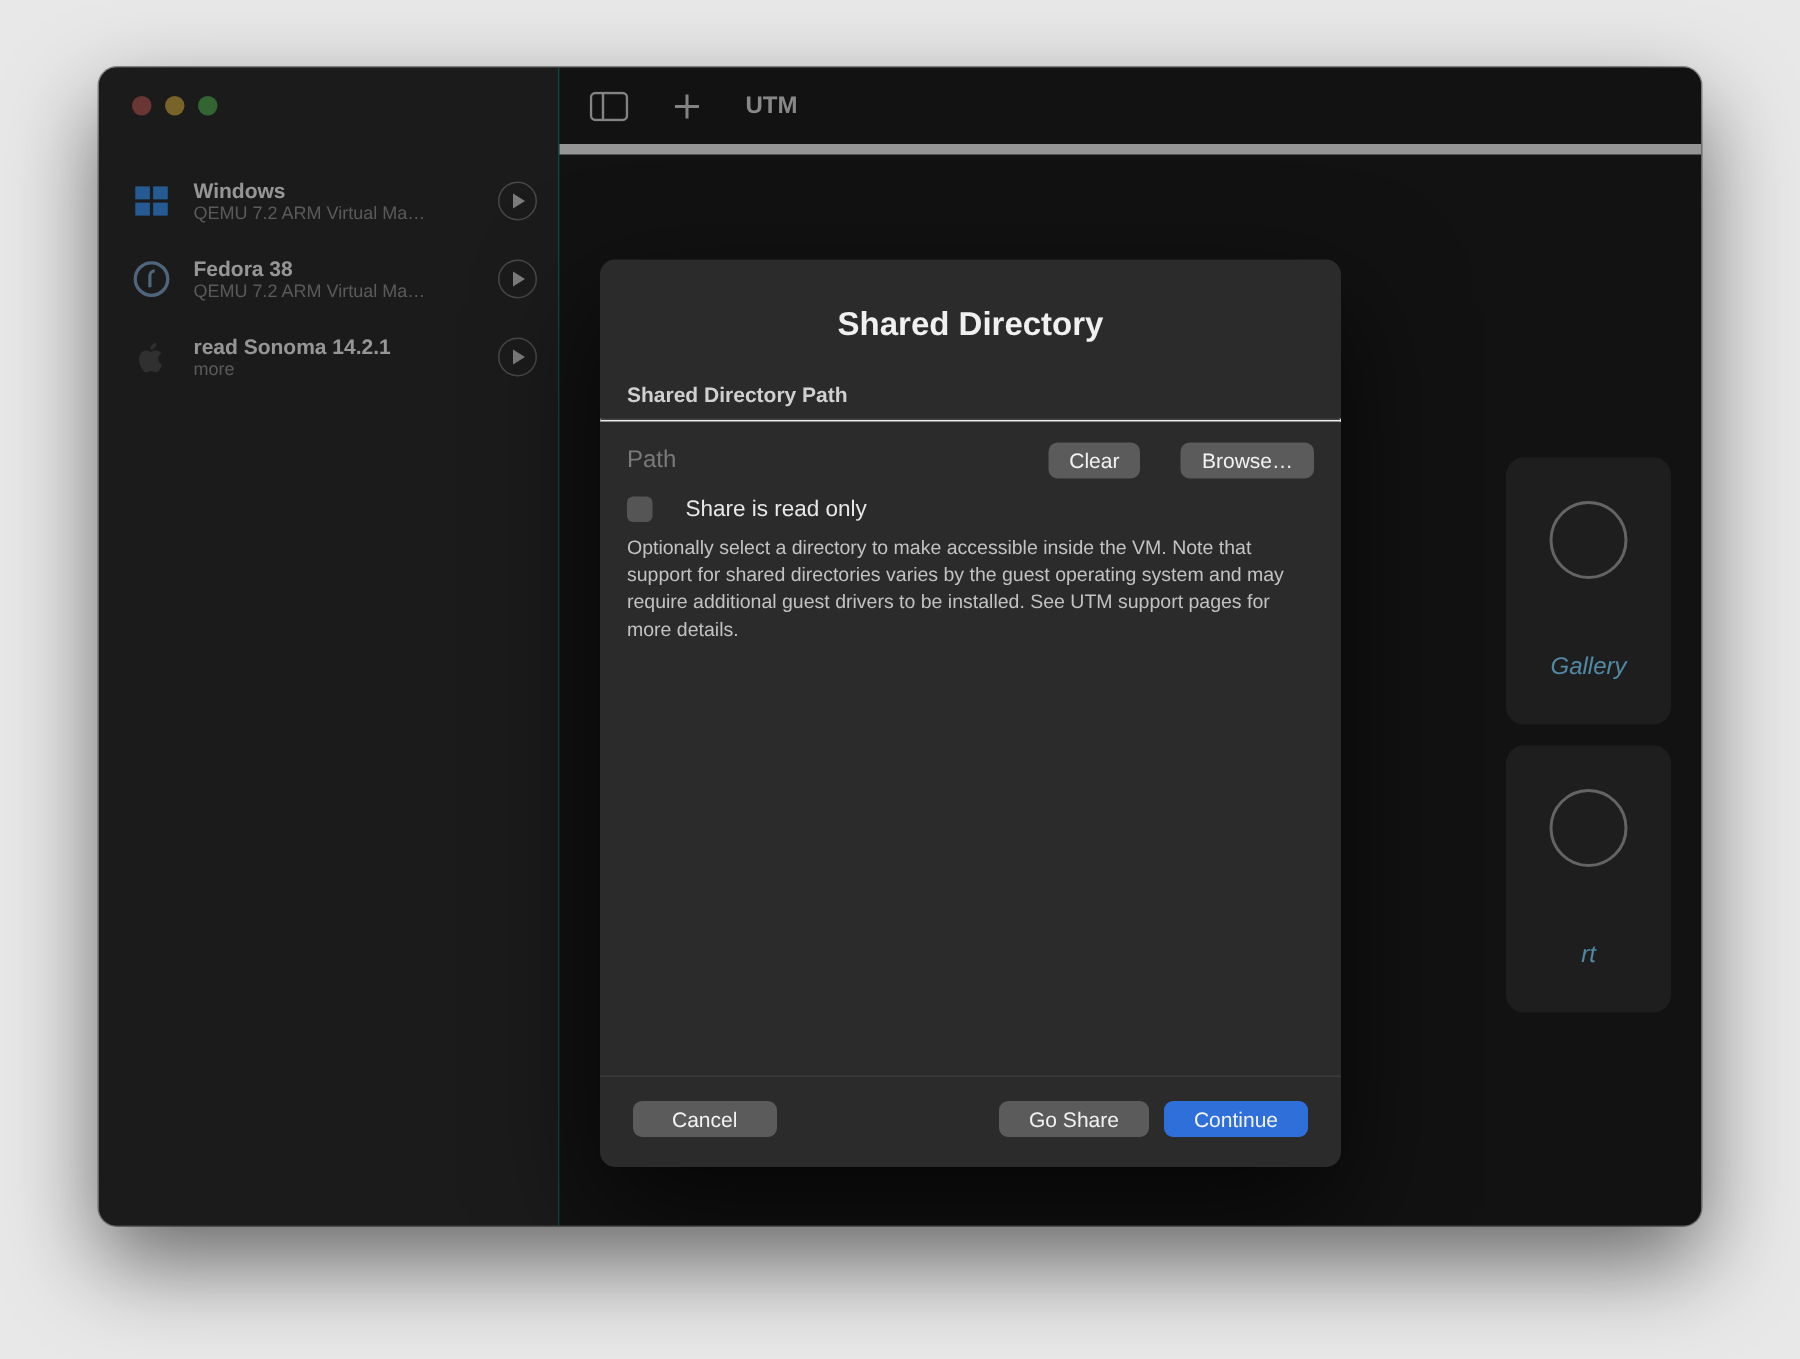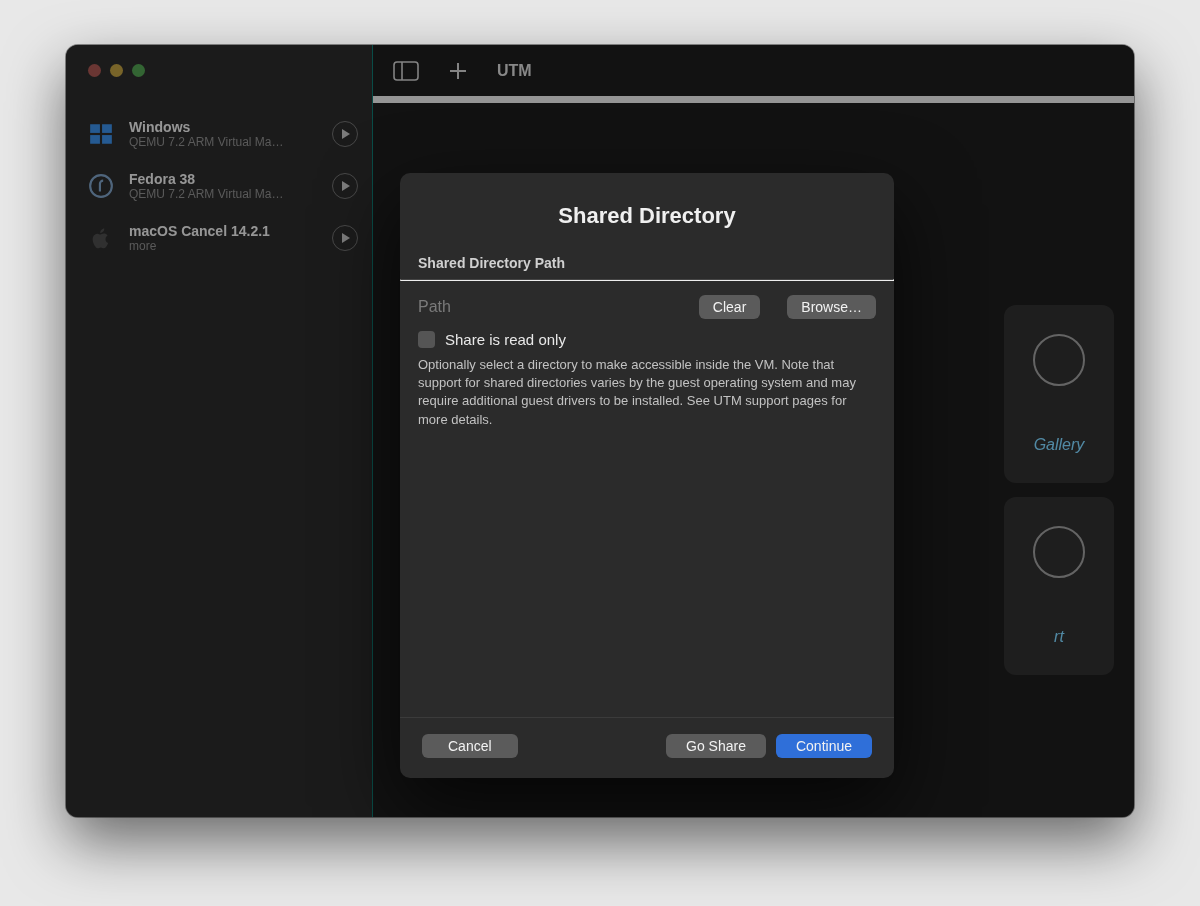--- a/index.html
+++ b/index.html
@@ -165,21 +165,21 @@
   }
   .check-row {
     display:flex; align-items:center;
     padding: 2px 18px 8px;
     gap:10px;
   }
   .chk {
     width:17px; height:17px; border-radius:4px;
     background:#555;
   }
-  .check-label { font-size:15px; color:#e8e8e8; }
+  .check-label { font-size:15px; color:#e8e8e8;margin-left:12px; }
   .helper {
     padding: 0 18px;
     font-size: 13px;
     line-height: 1.4;
     color: #c2c2c2;
   }
   .sheet-footer {
     margin-top:auto;
     border-top: 1px solid #3b3b3b;
     padding: 16px 22px 20px;
@@ -247,21 +247,21 @@
           </div>
       </div>
 
       <div class="vm-item">
         <div class="vm-icon">
           <svg viewBox="0 0 24 24" width="24" height="24" fill="#4a4a4a">
               <path d="M16.5 13.2c0-2.5 2-3.6 2.1-3.7-1.1-1.7-2.9-1.9-3.5-1.9-1.5-.2-2.9.9-3.6.9-.8 0-1.9-.9-3.1-.8-1.6 0-3.1.9-3.9 2.4-1.7 2.9-.4 7.3 1.2 9.7.8 1.2 1.7 2.5 3 2.4 1.2 0 1.7-.8 3.1-.8 1.4 0 1.9.8 3.1.8 1.3 0 2.1-1.2 2.9-2.4.9-1.4 1.3-2.7 1.3-2.8-.1 0-2.6-1-2.6-3.8zM14.2 5.6c.7-.8 1.1-1.9 1-3.1-1 0-2.2.7-2.9 1.5-.6.7-1.2 1.9-1 3 1.1.1 2.2-.6 2.9-1.4z"></path>
             </svg>
         </div>
         <div class="vm-text">
-          <div class="vm-name">macOS Cancel 14.2.1</div>
+          <div class="vm-name">read Sonoma 14.2.1</div>
           <div class="vm-sub">more</div>
         </div>
         <div class="vm-action">
             <div class="play"></div>
           </div>
       </div>
 
     </div>
   </div>
 

